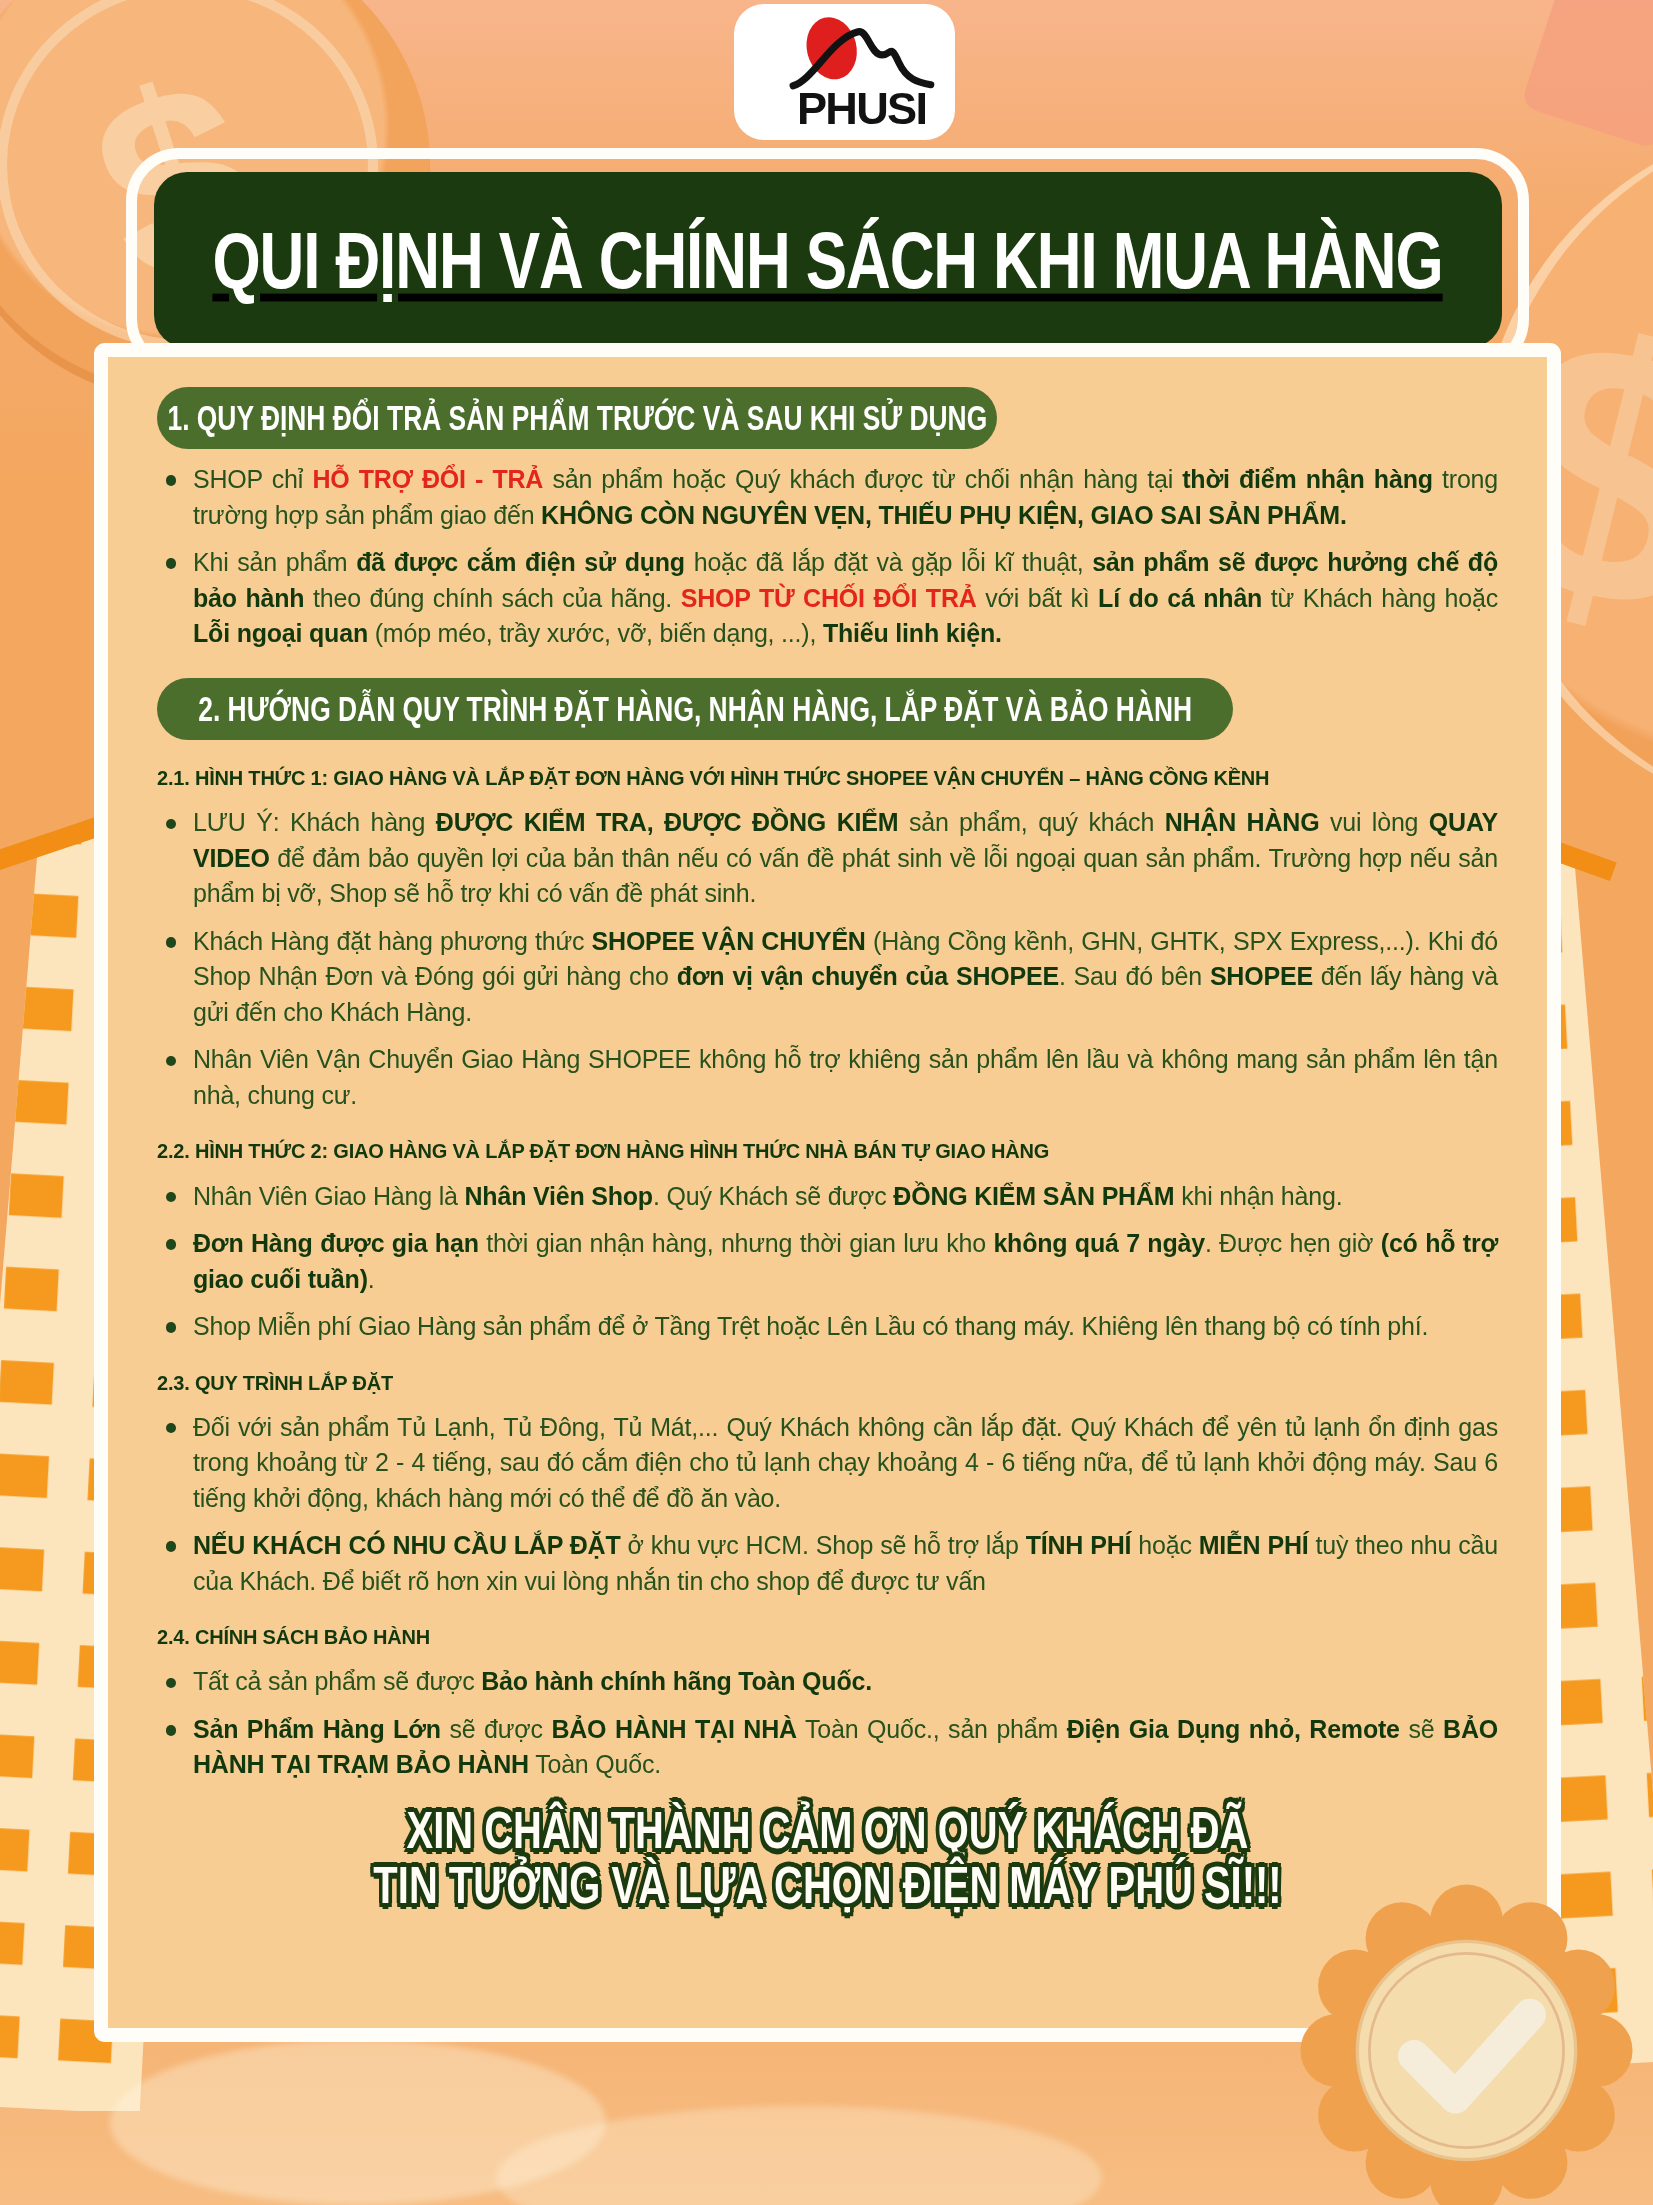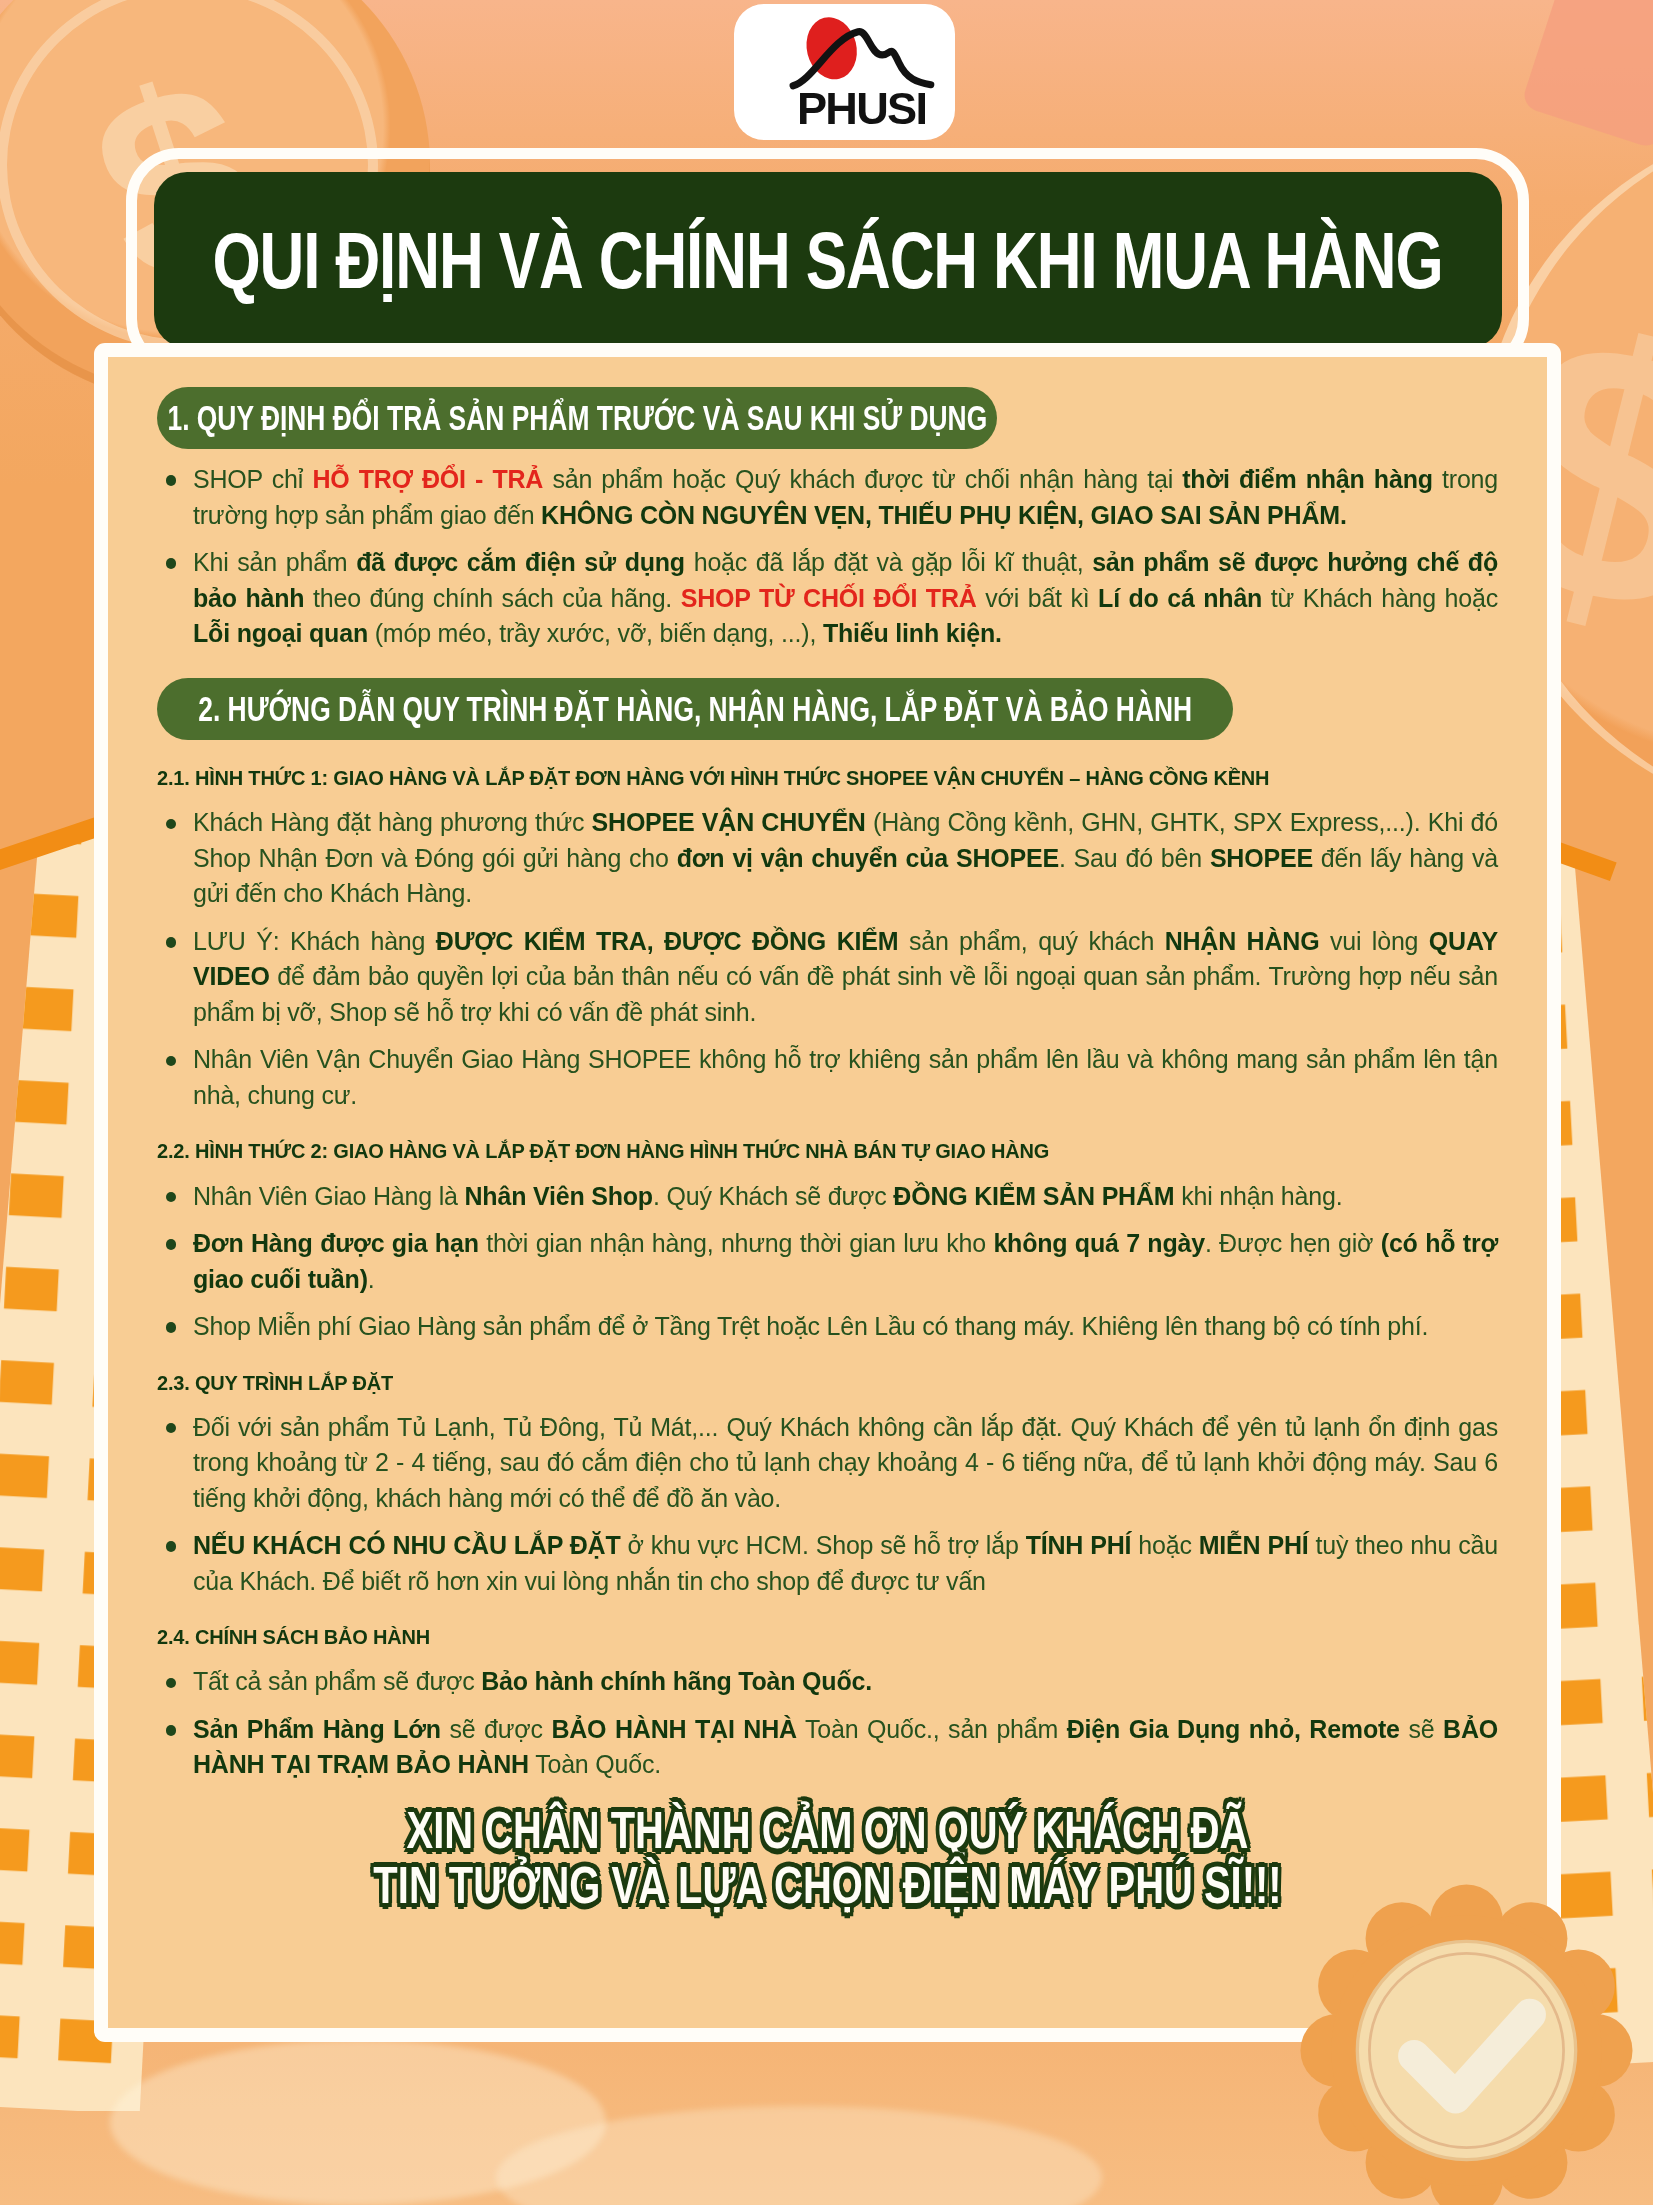--- a/index.html
+++ b/index.html
@@ -49,21 +49,21 @@
   .cloud2{left:496px;top:2106px;width:606px;height:143px;background:rgba(255,248,230,.30);}
   
   .logo{
     position:absolute;left:734px;top:4.4px;width:185px;height:136px;
     background:#FFFFFF;border-radius:30px;display:flex;align-items:center;justify-content:center;padding-left:36px;
   }
   
   .title-frame{
     position:absolute;left:126px;top:148px;width:1403px;height:224px;box-sizing:border-box;
     border:11px solid #FFFDF8;border-radius:53px;
-    display:flex;align-items:center;justify-content:center;padding:13.2px 16.5px;
+    display:flex;align-items:center;justify-content:center;padding:13.2px 16.5px;text-decoration:underline;
   }
   .title-box{
     width:100%;height:100%;background:#1C3A0F;border-radius:33px;
     display:flex;align-items:center;justify-content:center;overflow:visible;
   }
   .title-text{
     color:#FFFFFF;font-weight:bold;font-size:62px;white-space:nowrap;
     transform:scale(1,1.3);letter-spacing:-1.1px;
   }
   
@@ -176,22 +176,22 @@
       <li><span>SHOP chỉ </span><span class="b red">HỖ TRỢ ĐỔI - TRẢ</span><span> sản phẩm hoặc Quý khách được từ chối nhận hàng tại </span><span class="b">thời điểm nhận hàng</span><span> trong trường hợp sản phẩm giao đến </span><span class="b">KHÔNG CÒN NGUYÊN VẸN, THIẾU PHỤ KIỆN, GIAO SAI SẢN PHẨM.</span></li>
       <li><span>Khi sản phẩm </span><span class="b">đã được cắm điện sử dụng</span><span> hoặc đã lắp đặt và gặp lỗi kĩ thuật, </span><span class="b">sản phẩm sẽ được hưởng chế độ bảo hành</span><span> theo đúng chính sách của hãng. </span><span class="b red">SHOP TỪ CHỐI ĐỔI TRẢ</span><span> với bất kì </span><span class="b">Lí do cá nhân</span><span> từ Khách hàng hoặc </span><span class="b">Lỗi ngoại quan</span><span> (móp méo, trầy xước, vỡ, biến dạng, ...), </span><span class="b">Thiếu linh kiện.</span></li>
     </ul>
 
     <div class="pill pill-2">
       <span>2. HƯỚNG DẪN QUY TRÌNH ĐẶT HÀNG, NHẬN HÀNG, LẮP ĐẶT VÀ BẢO HÀNH</span>
     </div>
 
     <div class="sub-heading">2.1. HÌNH THỨC 1: GIAO HÀNG VÀ LẮP ĐẶT ĐƠN HÀNG VỚI HÌNH THỨC SHOPEE VẬN CHUYỂN – HÀNG CỒNG KỀNH</div>
     <ul class="bullets">
+      <li><span>LƯU Ý: Khách hàng </span><span class="b">ĐƯỢC KIỂM TRA, ĐƯỢC ĐỒNG KIỂM</span><span> sản phẩm, quý khách </span><span class="b">NHẬN HÀNG</span><span> vui lòng </span><span class="b">QUAY VIDEO</span><span> để đảm bảo quyền lợi của bản thân nếu có vấn đề phát sinh về lỗi ngoại quan sản phẩm. Trường hợp nếu sản phẩm bị vỡ, Shop sẽ hỗ trợ khi có vấn đề phát sinh.</span></li>
       <li><span>Khách Hàng đặt hàng phương thức </span><span class="b">SHOPEE VẬN CHUYỂN</span><span> (Hàng Cồng kềnh, GHN, GHTK, SPX Express,...). Khi đó Shop Nhận Đơn và Đóng gói gửi hàng cho </span><span class="b">đơn vị vận chuyển của SHOPEE</span><span>. Sau đó bên </span><span class="b">SHOPEE</span><span> đến lấy hàng và gửi đến cho Khách Hàng.</span></li>
-      <li><span>LƯU Ý: Khách hàng </span><span class="b">ĐƯỢC KIỂM TRA, ĐƯỢC ĐỒNG KIỂM</span><span> sản phẩm, quý khách </span><span class="b">NHẬN HÀNG</span><span> vui lòng </span><span class="b">QUAY VIDEO</span><span> để đảm bảo quyền lợi của bản thân nếu có vấn đề phát sinh về lỗi ngoại quan sản phẩm. Trường hợp nếu sản phẩm bị vỡ, Shop sẽ hỗ trợ khi có vấn đề phát sinh.</span></li>
       <li><span>Nhân Viên Vận Chuyển Giao Hàng SHOPEE không hỗ trợ khiêng sản phẩm lên lầu và không mang sản phẩm lên tận nhà, chung cư.</span></li>
     </ul>
 
     <div class="sub-heading">2.2. HÌNH THỨC 2: GIAO HÀNG VÀ LẮP ĐẶT ĐƠN HÀNG HÌNH THỨC NHÀ BÁN TỰ GIAO HÀNG</div>
     <ul class="bullets">
       <li><span>Nhân Viên Giao Hàng là </span><span class="b">Nhân Viên Shop</span><span>. Quý Khách sẽ được </span><span class="b">ĐỒNG KIỂM SẢN PHẨM</span><span> khi nhận hàng.</span></li>
       <li><span class="b">Đơn Hàng được gia hạn</span><span> thời gian nhận hàng, nhưng thời gian lưu kho </span><span class="b">không quá 7 ngày</span><span>. Được hẹn giờ </span><span class="b">(có hỗ trợ giao cuối tuần)</span><span>.</span></li>
       <li><span>Shop Miễn phí Giao Hàng sản phẩm để ở Tầng Trệt hoặc Lên Lầu có thang máy. Khiêng lên thang bộ có tính phí.</span></li>
     </ul>
 

